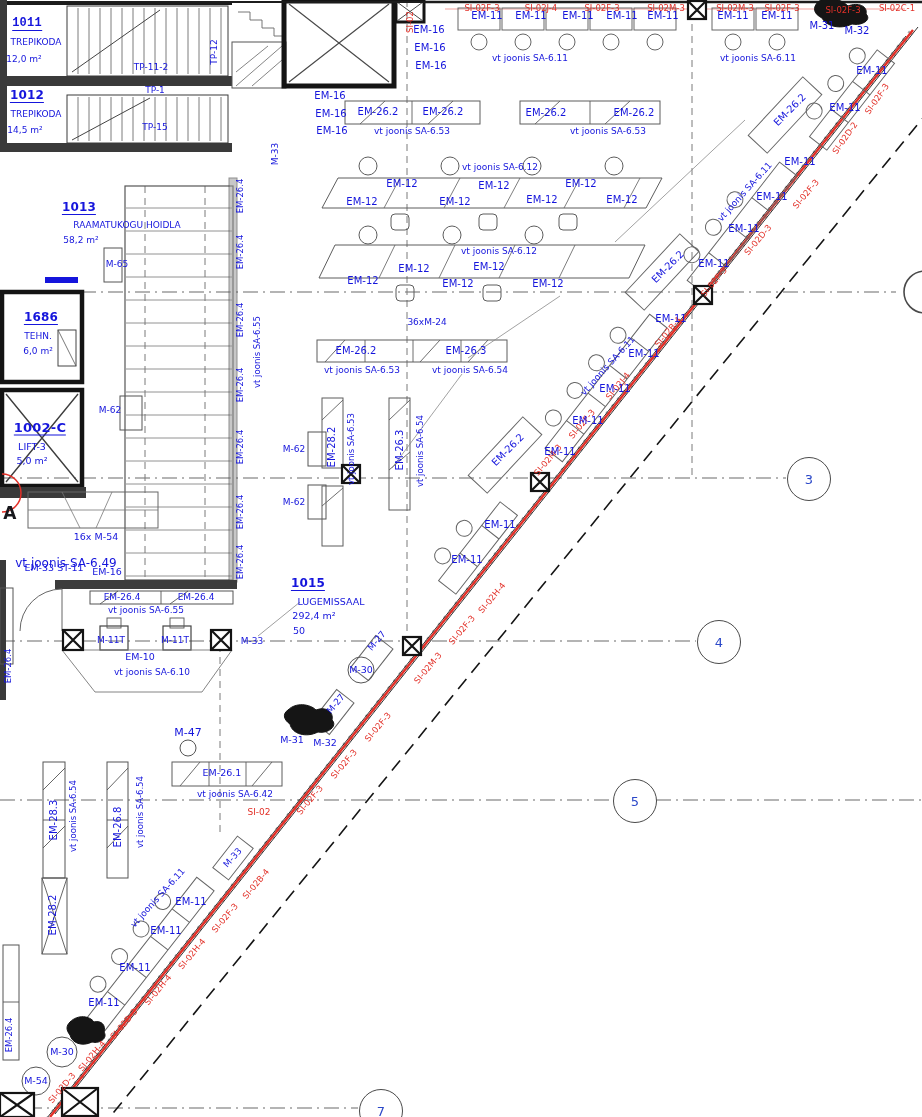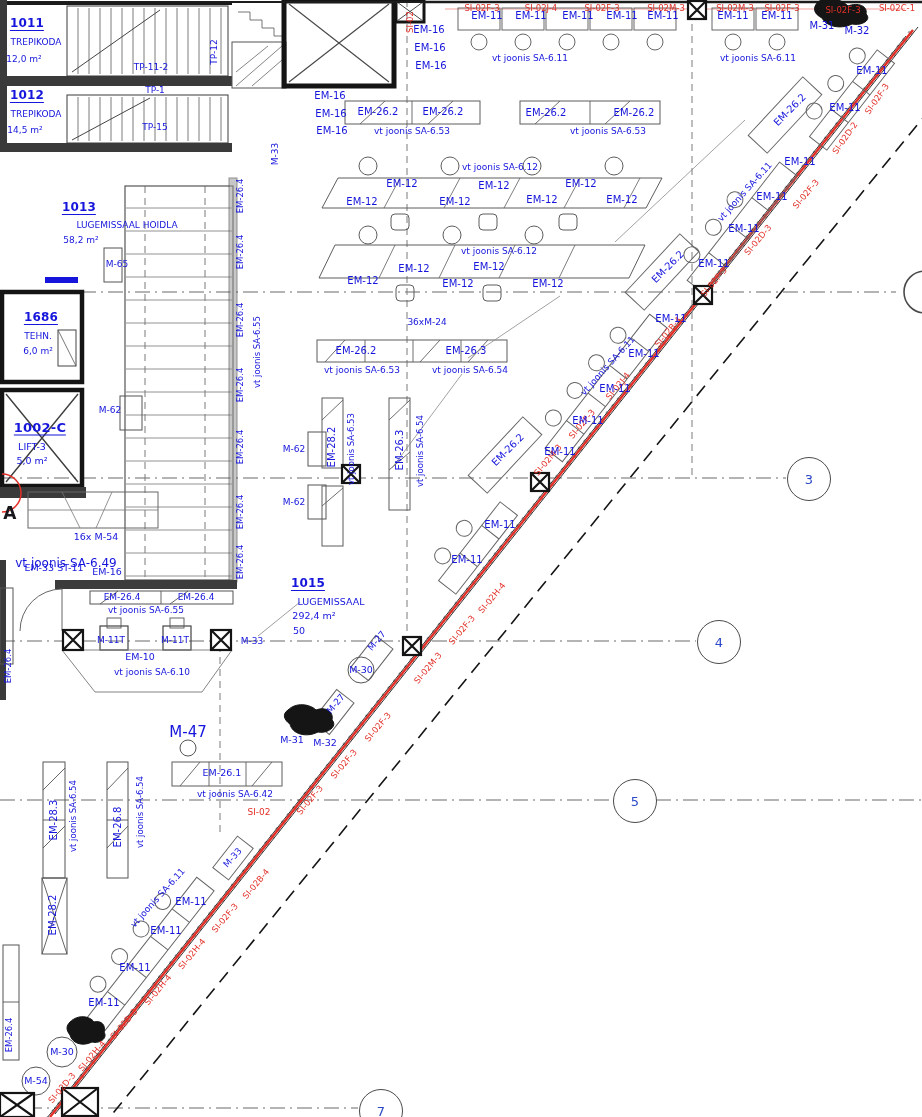--- a/index.html
+++ b/index.html
@@ -270,21 +270,21 @@
     </g>
 
     <g fill="#151515" stroke="#151515" stroke-width="1">
       <path d="M818,2 C828,-6 842,0 848,6 C858,2 868,6 866,14 C872,20 862,26 852,24 C840,30 826,26 822,18 C814,14 812,8 818,2 Z"></path>
       <path d="M288,710 C296,702 310,704 316,710 C326,706 334,712 332,720 C338,726 328,734 318,732 C306,738 292,734 290,724 C284,720 282,714 288,710 Z"></path>
       <path d="M70,1022 C78,1014 90,1016 94,1022 C102,1020 106,1026 104,1032 C108,1038 100,1044 92,1042 C82,1047 72,1043 70,1035 C66,1030 66,1026 70,1022 Z"></path>
     </g>
   </svg>
 
   <div id="labels">
-      <span class="lbl bold und" style="left: 27px; top: 24px; font-size: 12px; transform: translate(-50%, -50%);">1011</span>
+      <span class="lbl bold und" style="left: 27px; top: 24px; font-size: 12px; transform: translate(-50%, -50%); font-family: Liberation Mono, monospace;">1011</span>
       <span class="lbl" style="left: 36px; top: 42px; font-size: 9px; transform: translate(-50%, -50%);">TREPIKODA</span>
       <span class="lbl" style="left: 24px; top: 59px; font-size: 9px; transform: translate(-50%, -50%);">12,0 m²</span>
       <span class="lbl" style="left: 151px; top: 67px; font-size: 9px; transform: translate(-50%, -50%);">TP-11-2</span>
       <span class="lbl" style="left: 214px; top: 52px; font-size: 9px; transform: translate(-50%, -50%) rotate(-90deg);">TP-12</span>
       <span class="lbl" style="left: 155px; top: 90px; font-size: 9px; transform: translate(-50%, -50%);">TP-1</span>
       <span class="lbl bold und" style="left: 27px; top: 96px; font-size: 12px; transform: translate(-50%, -50%);">1012</span>
       <span class="lbl" style="left: 36px; top: 114px; font-size: 9px; transform: translate(-50%, -50%);">TREPIKODA</span>
       <span class="lbl" style="left: 25px; top: 130px; font-size: 9px; transform: translate(-50%, -50%);">14,5 m²</span>
       <span class="lbl" style="left: 155px; top: 127px; font-size: 9px; transform: translate(-50%, -50%);">TP-15</span>
       <span class="lbl" style="left: 275px; top: 154px; font-size: 9px; transform: translate(-50%, -50%) rotate(-90deg);">M-33</span>
@@ -329,21 +329,21 @@
       <span class="lbl" style="left: 542px; top: 200px; transform: translate(-50%, -50%);">EM-12</span>
       <span class="lbl" style="left: 622px; top: 200px; transform: translate(-50%, -50%);">EM-12</span>
       <span class="lbl" style="left: 499px; top: 251px; font-size: 9px; transform: translate(-50%, -50%);">vt joonis SA-6.12</span>
       <span class="lbl" style="left: 414px; top: 269px; transform: translate(-50%, -50%);">EM-12</span>
       <span class="lbl" style="left: 363px; top: 281px; transform: translate(-50%, -50%);">EM-12</span>
       <span class="lbl" style="left: 489px; top: 267px; transform: translate(-50%, -50%);">EM-12</span>
       <span class="lbl" style="left: 458px; top: 284px; transform: translate(-50%, -50%);">EM-12</span>
       <span class="lbl" style="left: 548px; top: 284px; transform: translate(-50%, -50%);">EM-12</span>
       <span class="lbl" style="left: 427px; top: 322px; font-size: 9px; transform: translate(-50%, -50%);">36xM-24</span>
       <span class="lbl bold und" style="left: 79px; top: 208px; font-size: 12px; transform: translate(-50%, -50%);">1013</span>
-      <span class="lbl" style="left: 127px; top: 225px; font-size: 9px; transform: translate(-50%, -50%);">LUGEMISSAAL HOIDLA</span>
+      <span class="lbl" style="left: 127px; top: 225px; font-size: 9px; transform: translate(-50%, -50%);">RAAMATUKOGU HOIDLA</span>
       <span class="lbl" style="left: 81px; top: 240px; font-size: 9px; transform: translate(-50%, -50%);">58,2 m²</span>
       <span class="lbl" style="left: 117px; top: 264px; font-size: 9px; transform: translate(-50%, -50%);">M-65</span>
       <span class="lbl" style="left: 240px; top: 196px; font-size: 8.5px; transform: translate(-50%, -50%) rotate(-90deg);">EM-26.4</span>
       <span class="lbl" style="left: 240px; top: 252px; font-size: 8.5px; transform: translate(-50%, -50%) rotate(-90deg);">EM-26.4</span>
       <span class="lbl" style="left: 240px; top: 320px; font-size: 8.5px; transform: translate(-50%, -50%) rotate(-90deg);">EM-26.4</span>
       <span class="lbl" style="left: 240px; top: 385px; font-size: 8.5px; transform: translate(-50%, -50%) rotate(-90deg);">EM-26.4</span>
       <span class="lbl" style="left: 240px; top: 447px; font-size: 8.5px; transform: translate(-50%, -50%) rotate(-90deg);">EM-26.4</span>
       <span class="lbl" style="left: 240px; top: 512px; font-size: 8.5px; transform: translate(-50%, -50%) rotate(-90deg);">EM-26.4</span>
       <span class="lbl" style="left: 240px; top: 562px; font-size: 8.5px; transform: translate(-50%, -50%) rotate(-90deg);">EM-26.4</span>
       <span class="lbl" style="left: 257px; top: 352px; font-size: 8.5px; transform: translate(-50%, -50%) rotate(-90deg);">vt joonis SA-6.55</span>
@@ -380,21 +380,21 @@
       <span class="lbl" style="left: 8px; top: 666px; font-size: 8.5px; transform: translate(-50%, -50%) rotate(-90deg);">EM-26.4</span>
       <span class="lbl bold und" style="left: 308px; top: 584px; font-size: 12px; transform: translate(-50%, -50%);">1015</span>
       <span class="lbl" style="left: 331px; top: 602px; font-size: 9.5px; transform: translate(-50%, -50%);">LUGEMISSAAL</span>
       <span class="lbl" style="left: 314px; top: 616px; font-size: 9.5px; transform: translate(-50%, -50%);">292,4 m²</span>
       <span class="lbl" style="left: 299px; top: 631px; font-size: 9.5px; transform: translate(-50%, -50%);">50</span>
       <span class="lbl" style="left: 377px; top: 641px; font-size: 9px; transform: translate(-50%, -50%) rotate(-50deg);">M-27</span>
       <span class="lbl" style="left: 361px; top: 670px; font-size: 9.5px; transform: translate(-50%, -50%);">M-30</span>
       <span class="lbl" style="left: 336px; top: 704px; font-size: 9px; transform: translate(-50%, -50%) rotate(-50deg);">M-27</span>
       <span class="lbl" style="left: 292px; top: 740px; font-size: 9.5px; transform: translate(-50%, -50%);">M-31</span>
       <span class="lbl" style="left: 325px; top: 743px; font-size: 9.5px; transform: translate(-50%, -50%);">M-32</span>
-      <span class="lbl" style="left: 188px; top: 732px; font-size: 15px; transform: translate(-50%, -50%);">M-47</span>
+      <span class="lbl" style="left: 188px; top: 732px; font-size: 11px; transform: translate(-50%, -50%);">M-47</span>
       <span class="lbl" style="left: 222px; top: 773px; font-size: 9.5px; transform: translate(-50%, -50%);">EM-26.1</span>
       <span class="lbl" style="left: 235px; top: 794px; font-size: 9px; transform: translate(-50%, -50%);">vt joonis SA-6.42</span>
       <span class="lbl r" style="left: 259px; top: 812px; font-size: 9px; transform: translate(-50%, -50%);">SI-02</span>
       <span class="lbl" style="left: 54px; top: 820px; transform: translate(-50%, -50%) rotate(-90deg);">EM-28.3</span>
       <span class="lbl" style="left: 73px; top: 816px; font-size: 8.5px; transform: translate(-50%, -50%) rotate(-90deg);">vt joonis SA-6.54</span>
       <span class="lbl" style="left: 118px; top: 827px; transform: translate(-50%, -50%) rotate(-90deg);">EM-26.8</span>
       <span class="lbl" style="left: 140px; top: 812px; font-size: 8.5px; transform: translate(-50%, -50%) rotate(-90deg);">vt joonis SA-6.54</span>
       <span class="lbl" style="left: 53px; top: 915px; transform: translate(-50%, -50%) rotate(-90deg);">EM-28.2</span>
       <span class="lbl" style="left: 9px; top: 1035px; font-size: 8.5px; transform: translate(-50%, -50%) rotate(-90deg);">EM-26.4</span>
       <span class="lbl" style="left: 158px; top: 898px; font-size: 9px; transform: translate(-50%, -50%) rotate(-48deg);">vt joonis SA-6.11</span>

